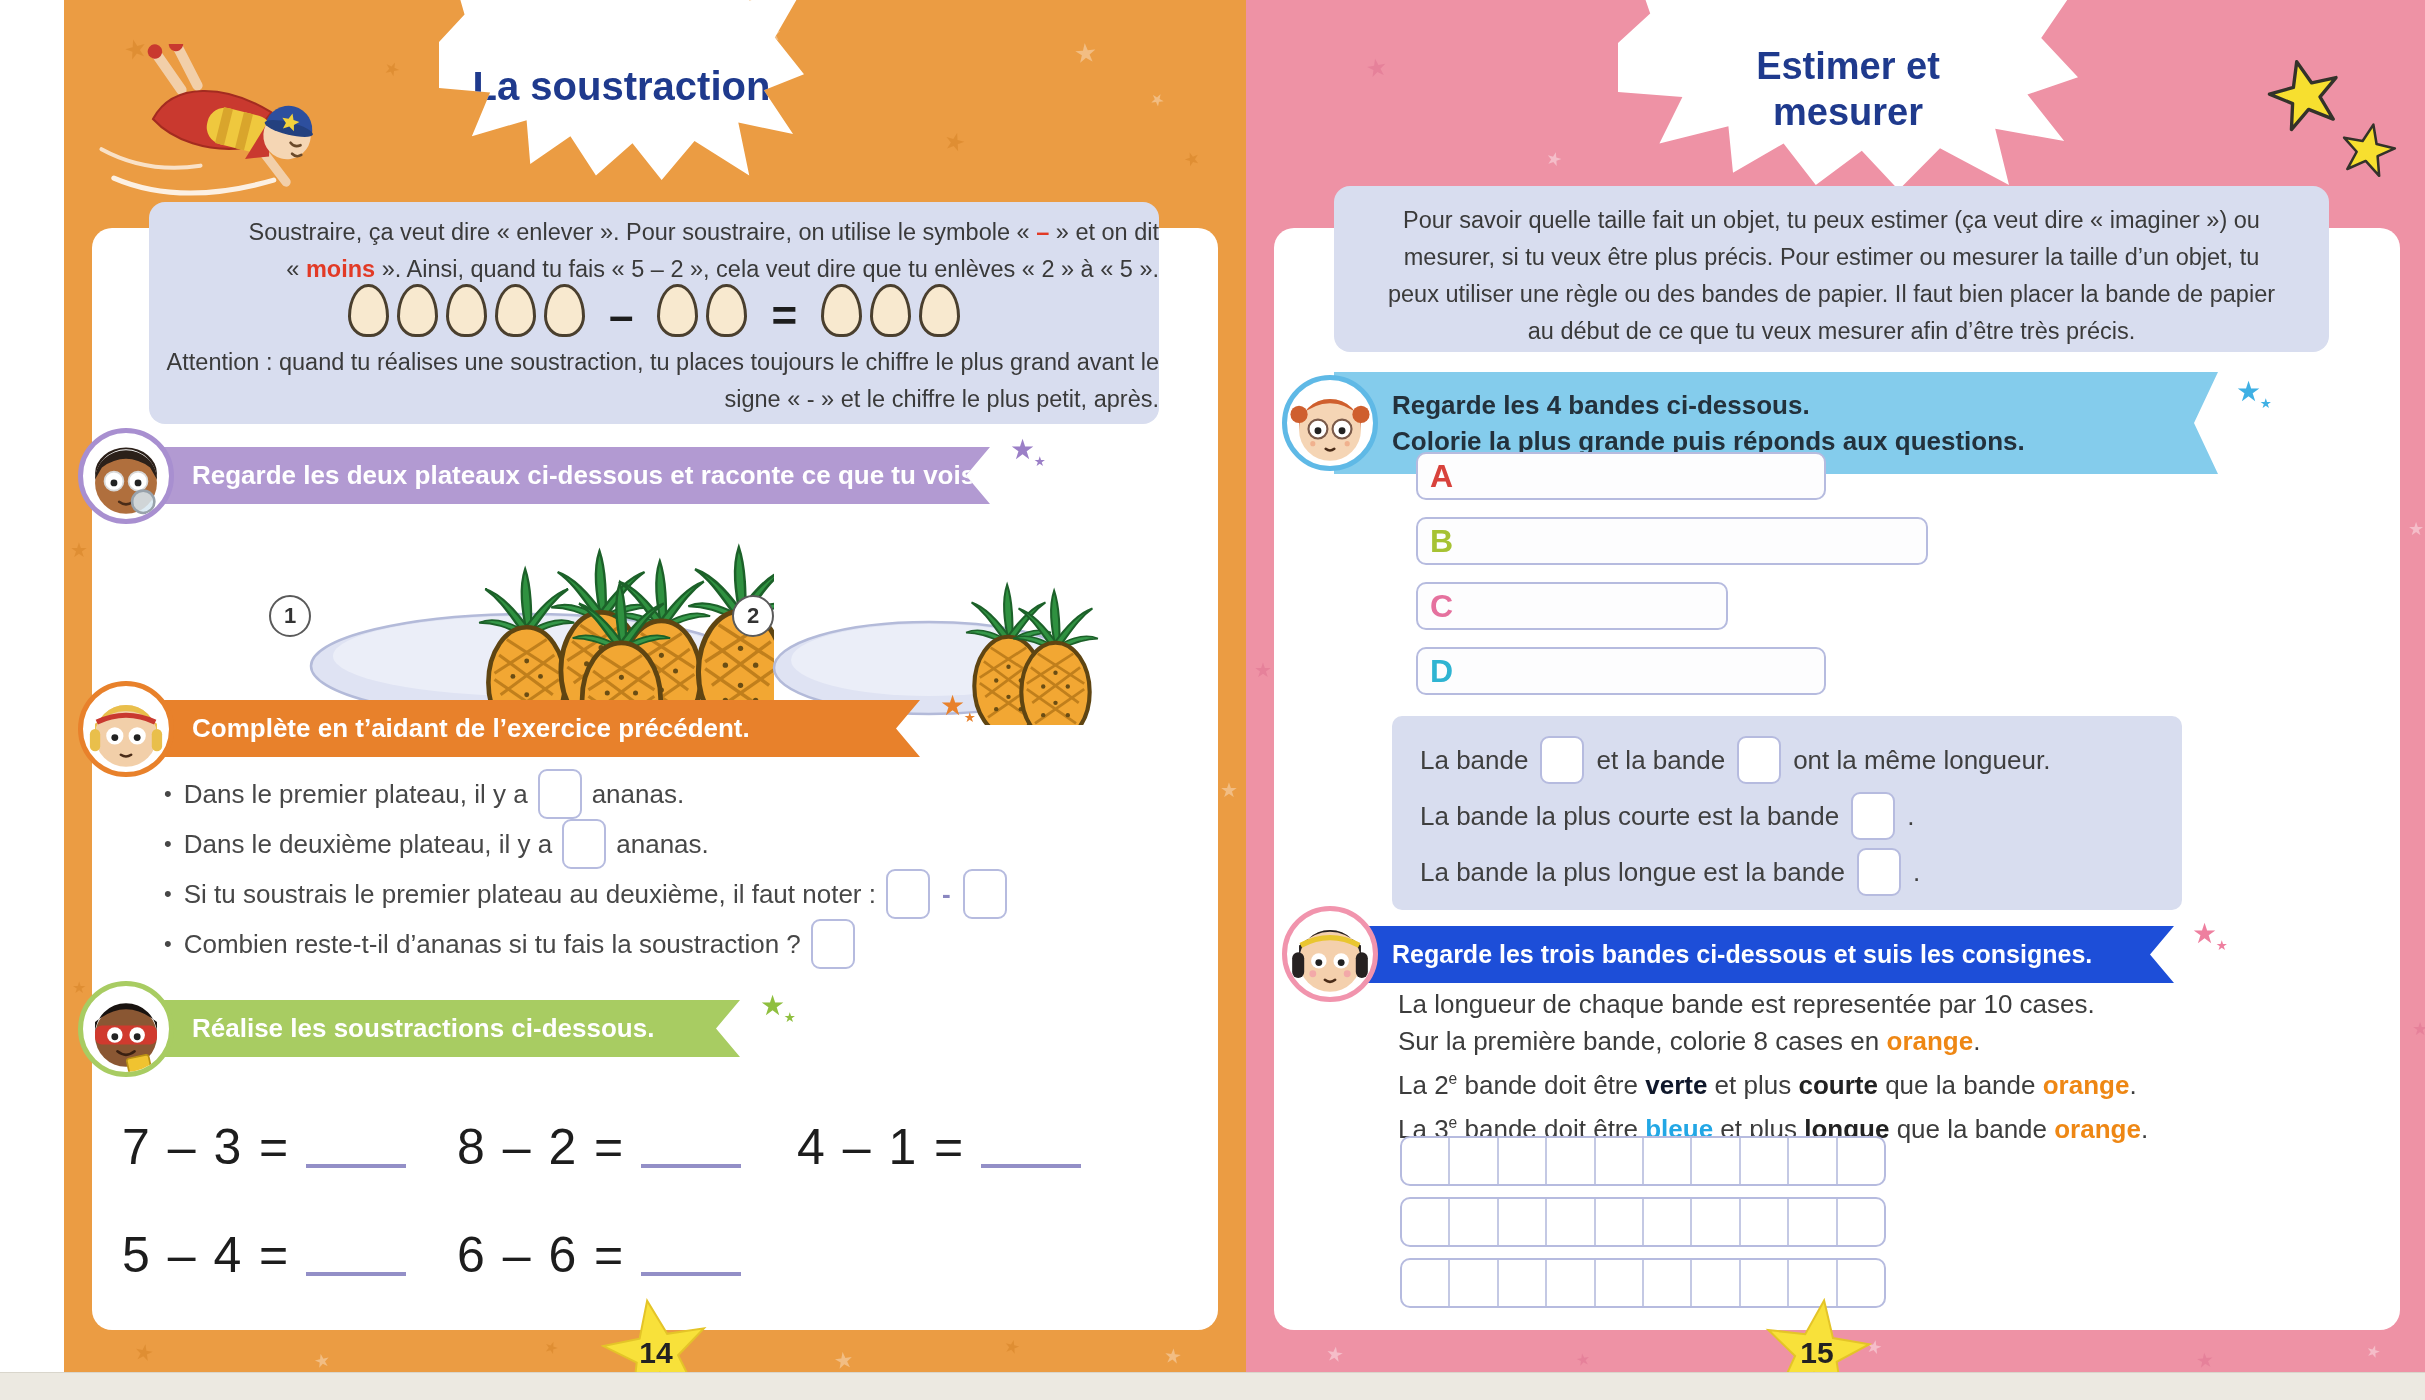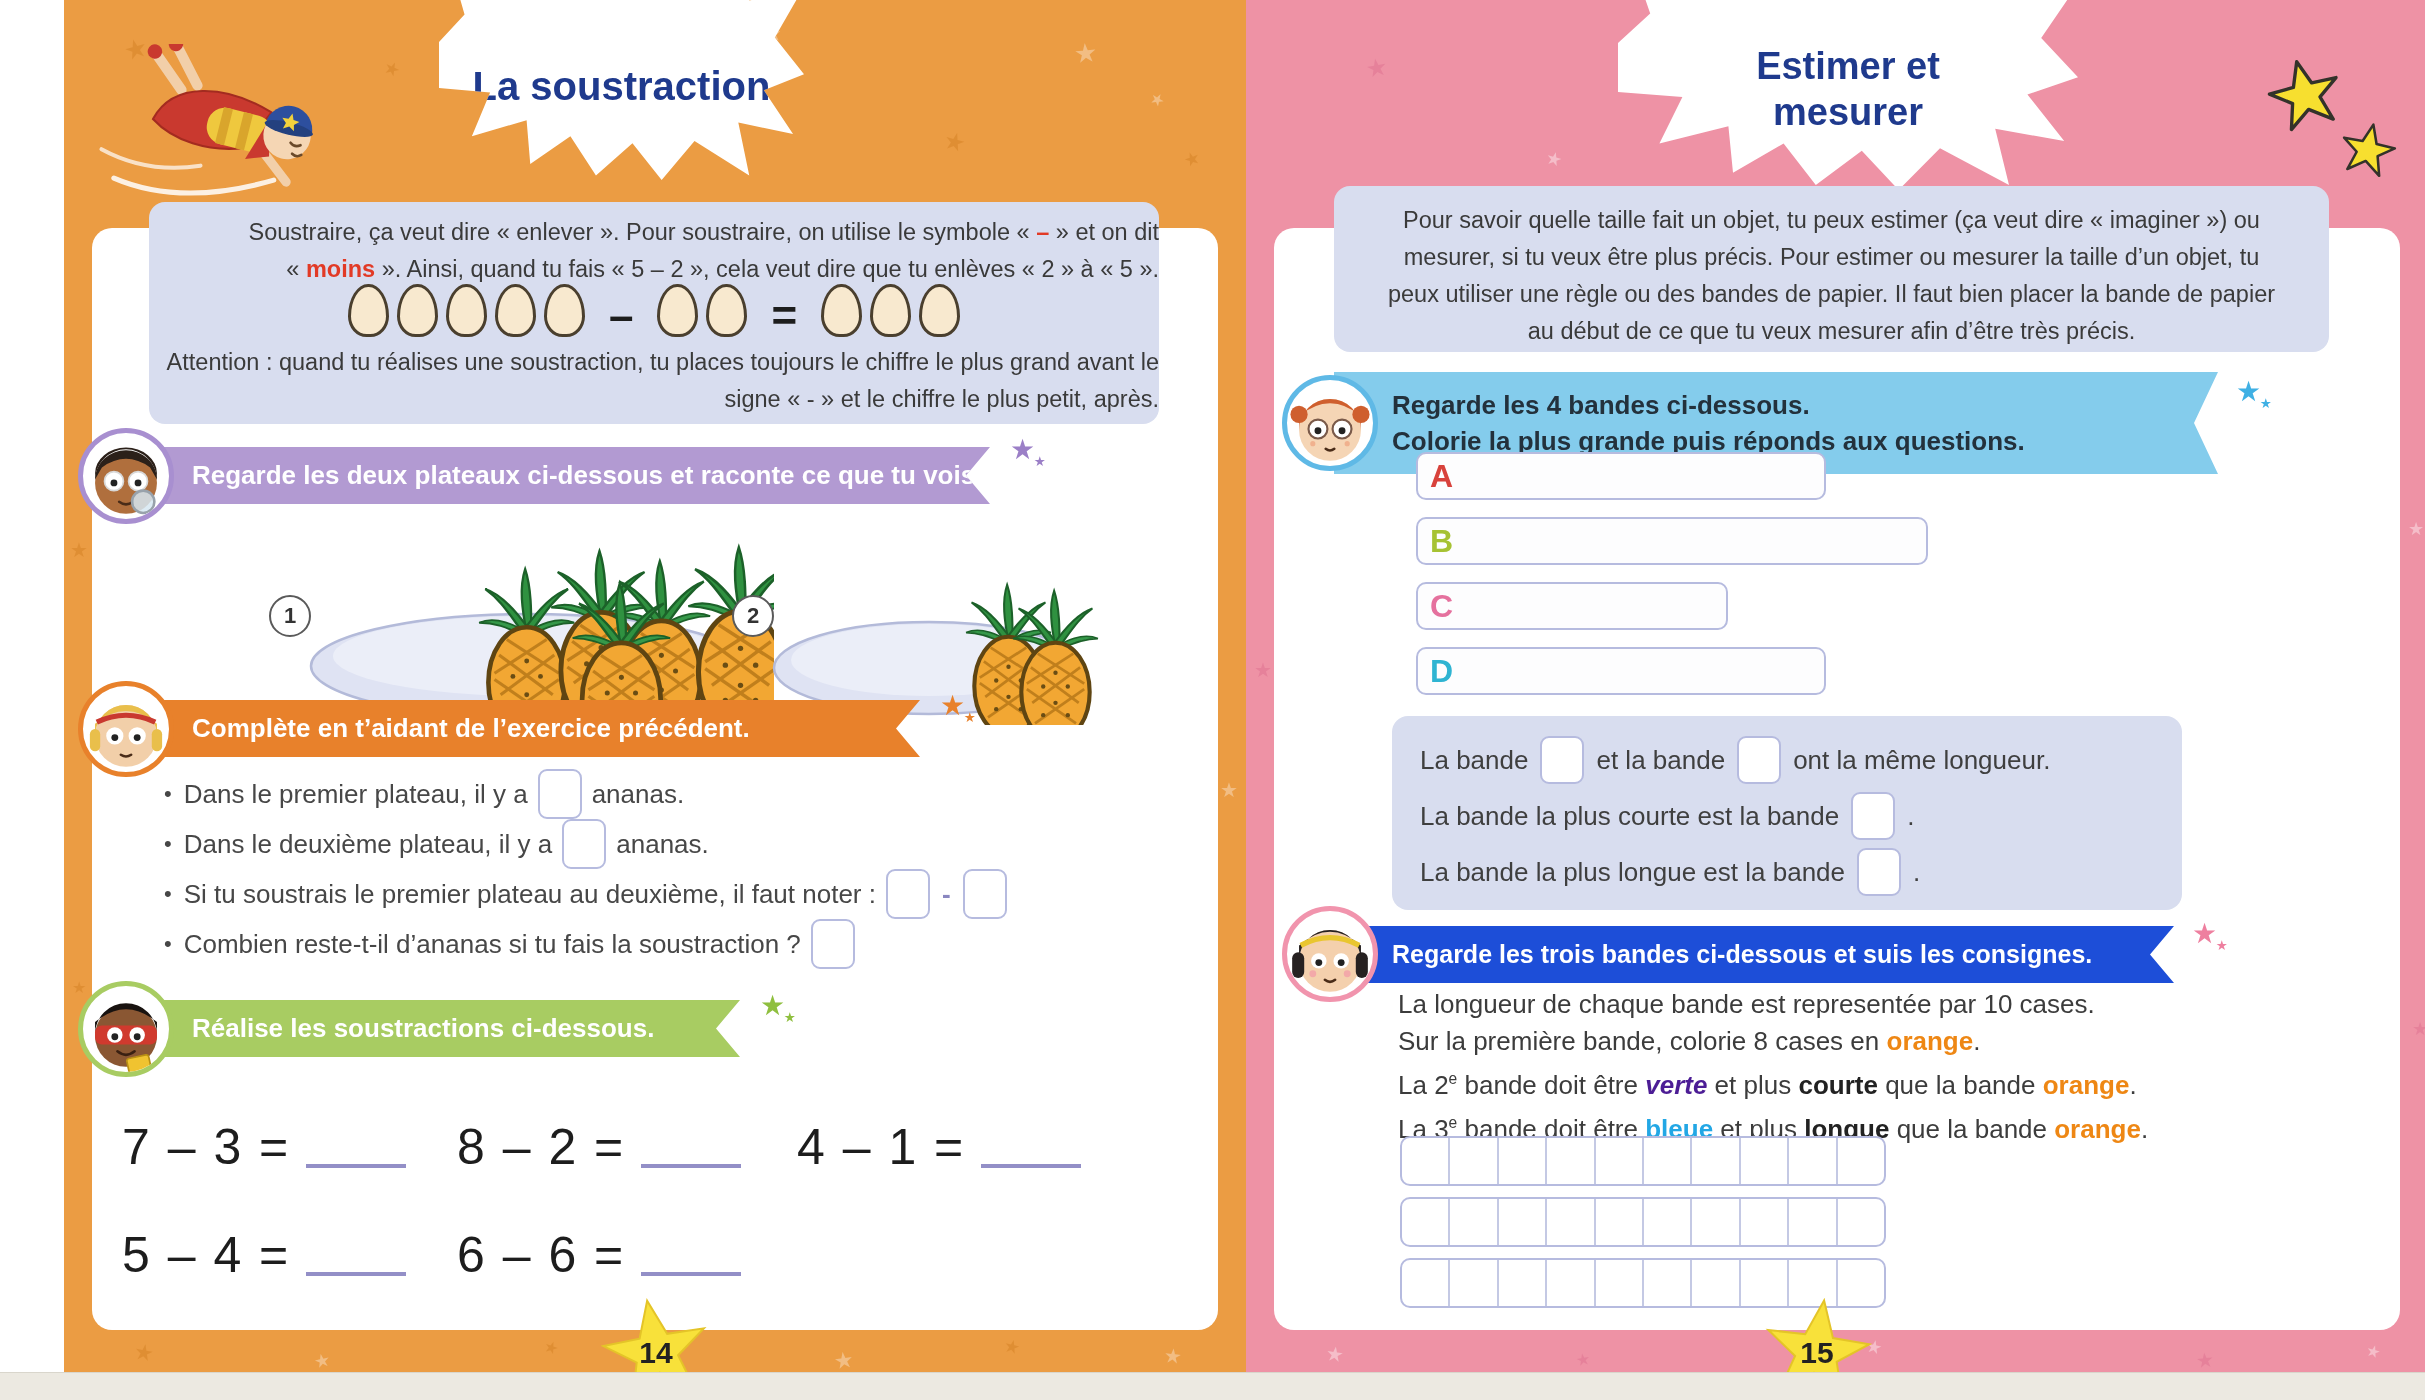--- a/index.html
+++ b/index.html
@@ -53,27 +53,27 @@
   .opdash{color:#8a87c0;font-weight:bold;margin:0 2px;}
   
   .problems{position:absolute;left:58px;top:1082px;z-index:2;display:grid;grid-template-columns:335px 340px 330px;grid-auto-rows:108px;font-size:50px;color:#1d1d1d;letter-spacing:2px;}
   .problem{display:flex;align-items:flex-end;padding-bottom:14px;}
   .ansline{width:100px;border-bottom:4px solid #938fc7;margin-left:16px;margin-bottom:8px;}
   
   #bands{position:absolute;left:170px;top:452px;z-index:2;}
   .band{background:#fdfdfe;border:2.5px solid #b6bbdf;border-radius:10px;height:44px;margin-bottom:17px;display:flex;align-items:center;padding-left:12px;box-sizing:content-box;}
   .band-letter{font-size:32px;font-weight:bold;line-height:1;}
   
-  .qbox{position:absolute;left:146px;top:716px;width:790px;height:194px;background:#d8ddef;border-radius:16px;z-index:2;font-size:26px;color:#3f3f3f;padding:16px 0 0 28px;box-sizing:border-box;}
+  .qbox{position:absolute;left:146px;top:716px;width:790px;height:194px;background:#d8ddef;border-radius:10px;z-index:2;font-size:26px;color:#3f3f3f;padding:16px 0 0 28px;box-sizing:border-box;}
   .qline{display:flex;align-items:center;height:56px;}
   .qbx{display:inline-block;width:40px;height:44px;background:#fff;border:2.5px solid #b6bbdf;border-radius:9px;margin:0 12px;flex:none;}
   
   .instr{position:absolute;left:152px;top:986px;z-index:2;font-size:26px;line-height:37px;color:#3c3c3c;}
   .w-orange{color:#ee8714;font-weight:bold;}
-  .w-green{color:#4c1d95;font-weight:bold;font-style:italic;}
+  .w-green{color:#0f172a;font-weight:bold;}
   .w-blue{color:#22a7e5;font-weight:bold;}
   .w-bold{color:#222;font-weight:bold;}
   .instr sup{font-size:.6em;}
   
   #grids{position:absolute;left:154px;top:1136px;z-index:2;}
   .grow{display:flex;width:482px;height:46px;border:2.5px solid #b6bbdf;border-radius:10px;margin-bottom:11px;overflow:hidden;background:#fff;}
   .gcell{flex:1;border-right:2px solid #c4c9e4;}
   .gcell:last-child{border-right:none;}
   
   .pagestar{position:absolute;width:110px;height:110px;z-index:4;}

